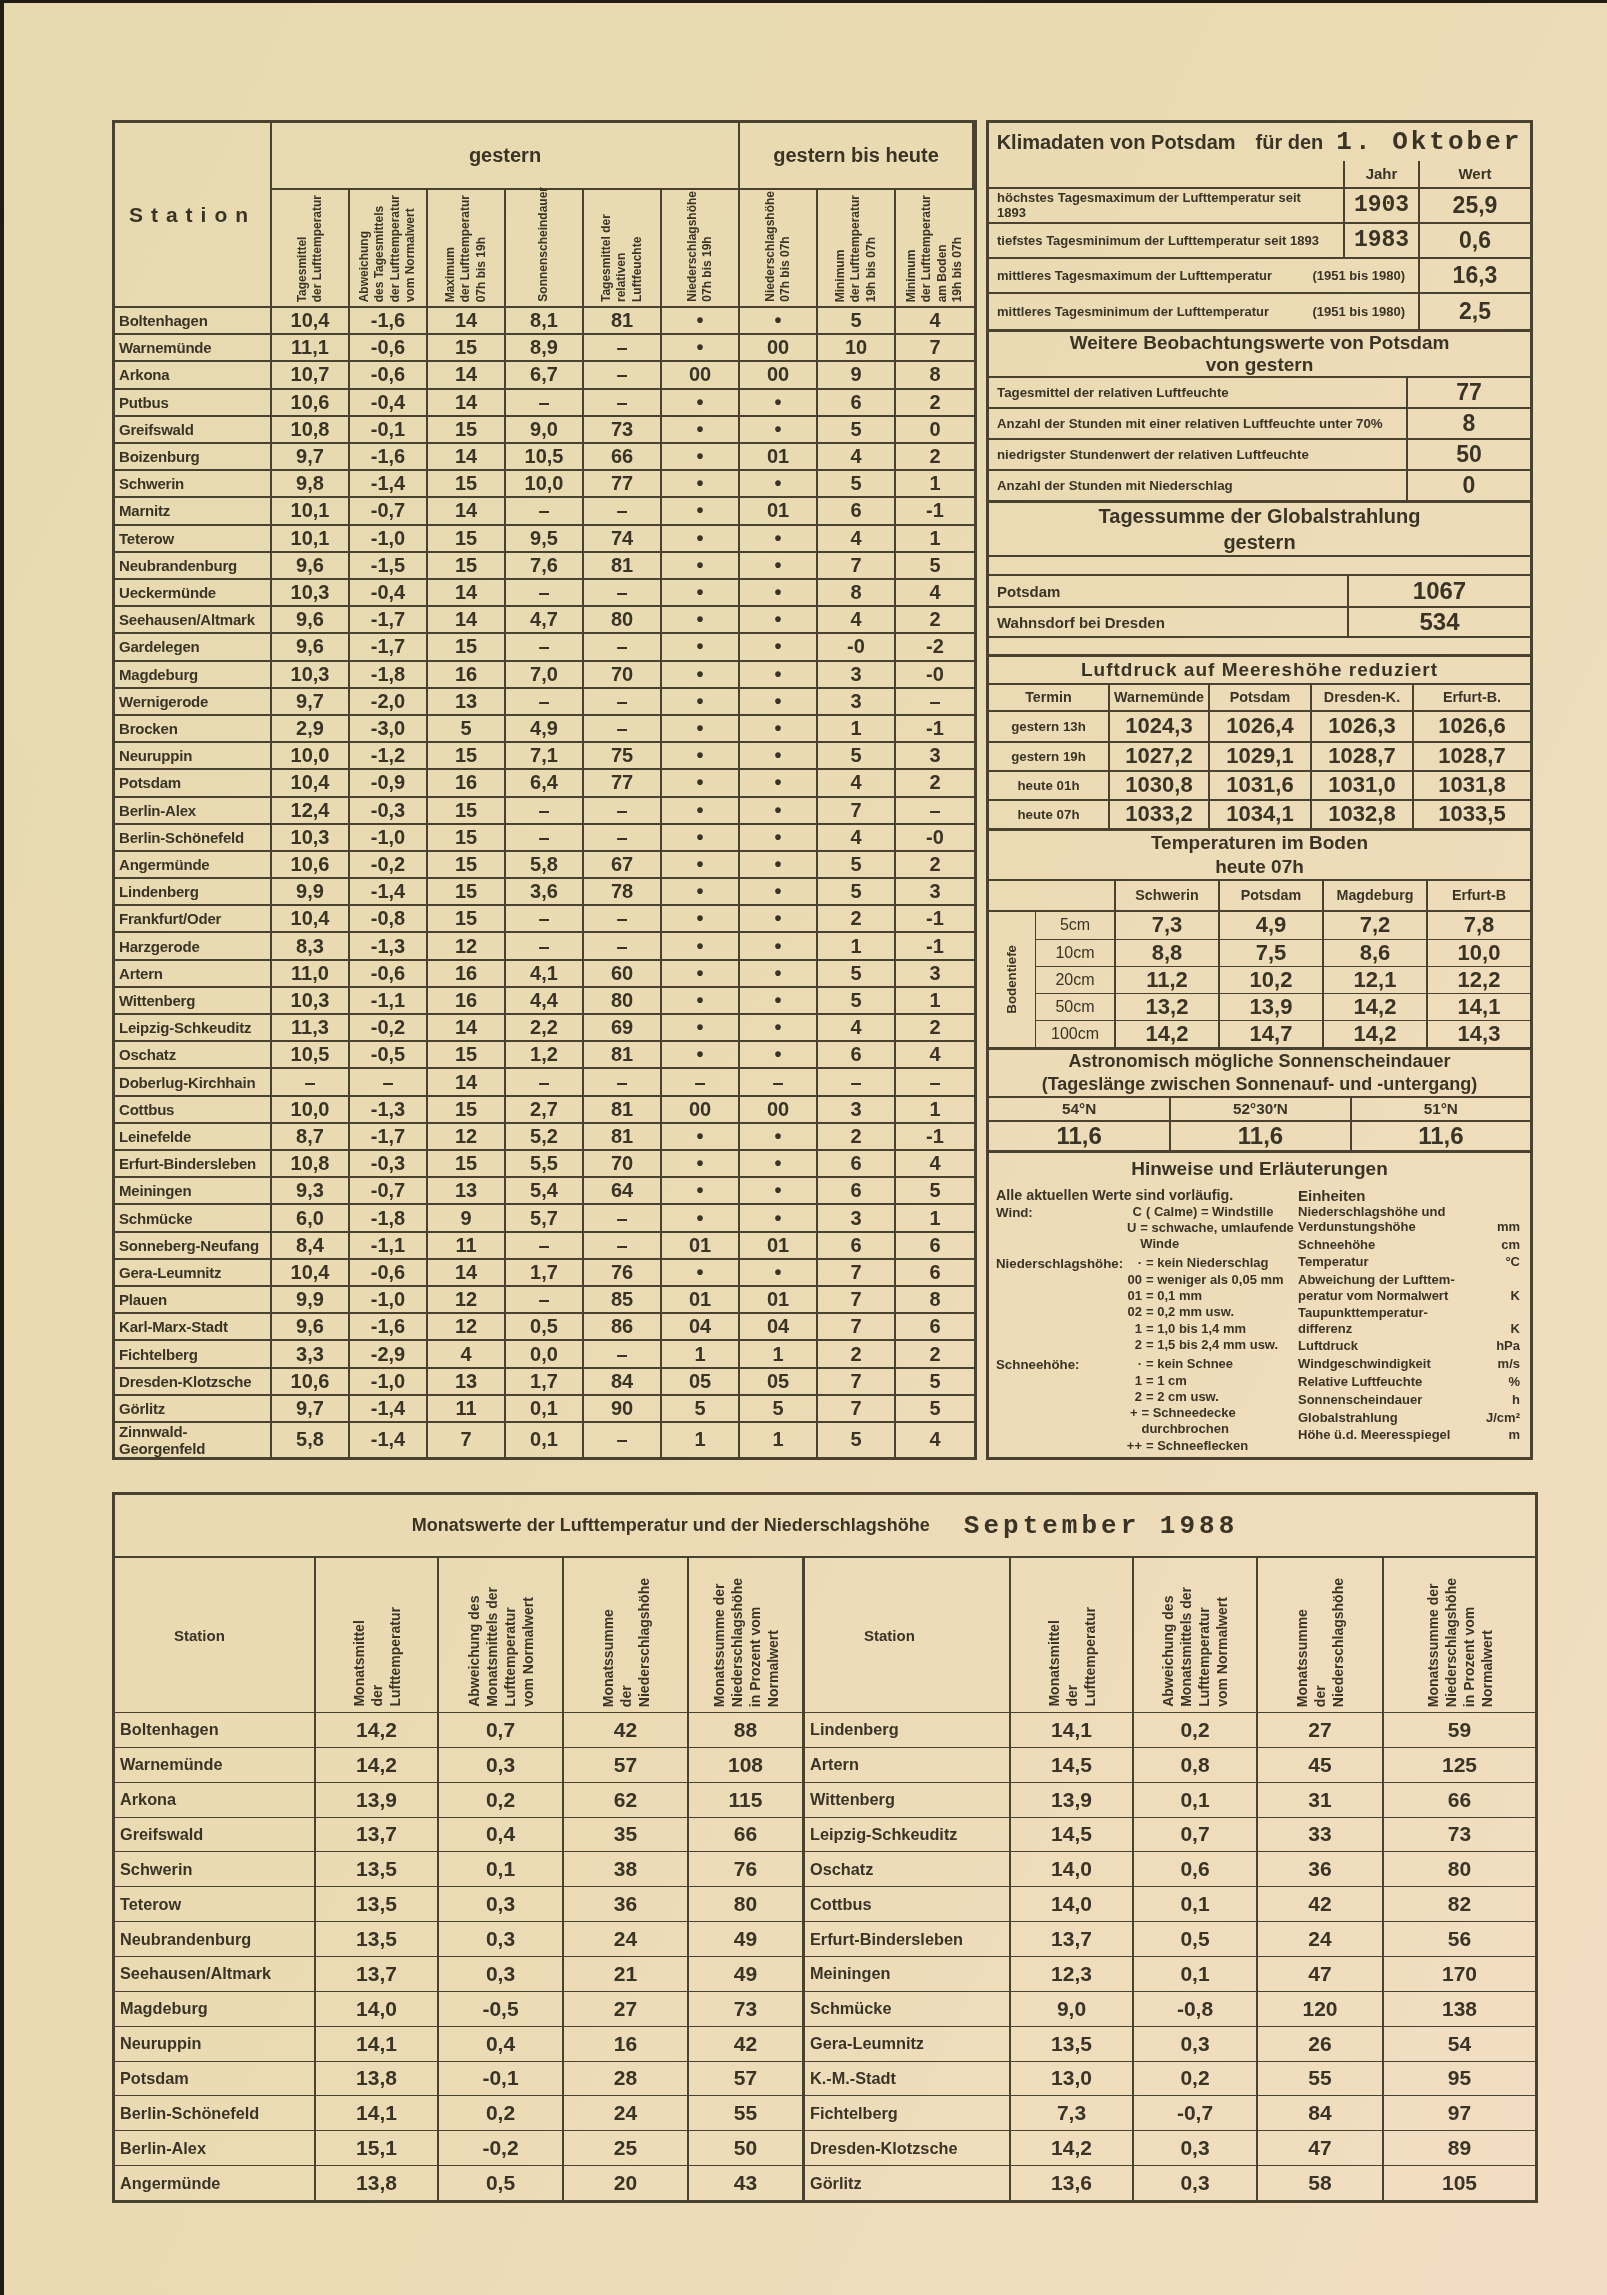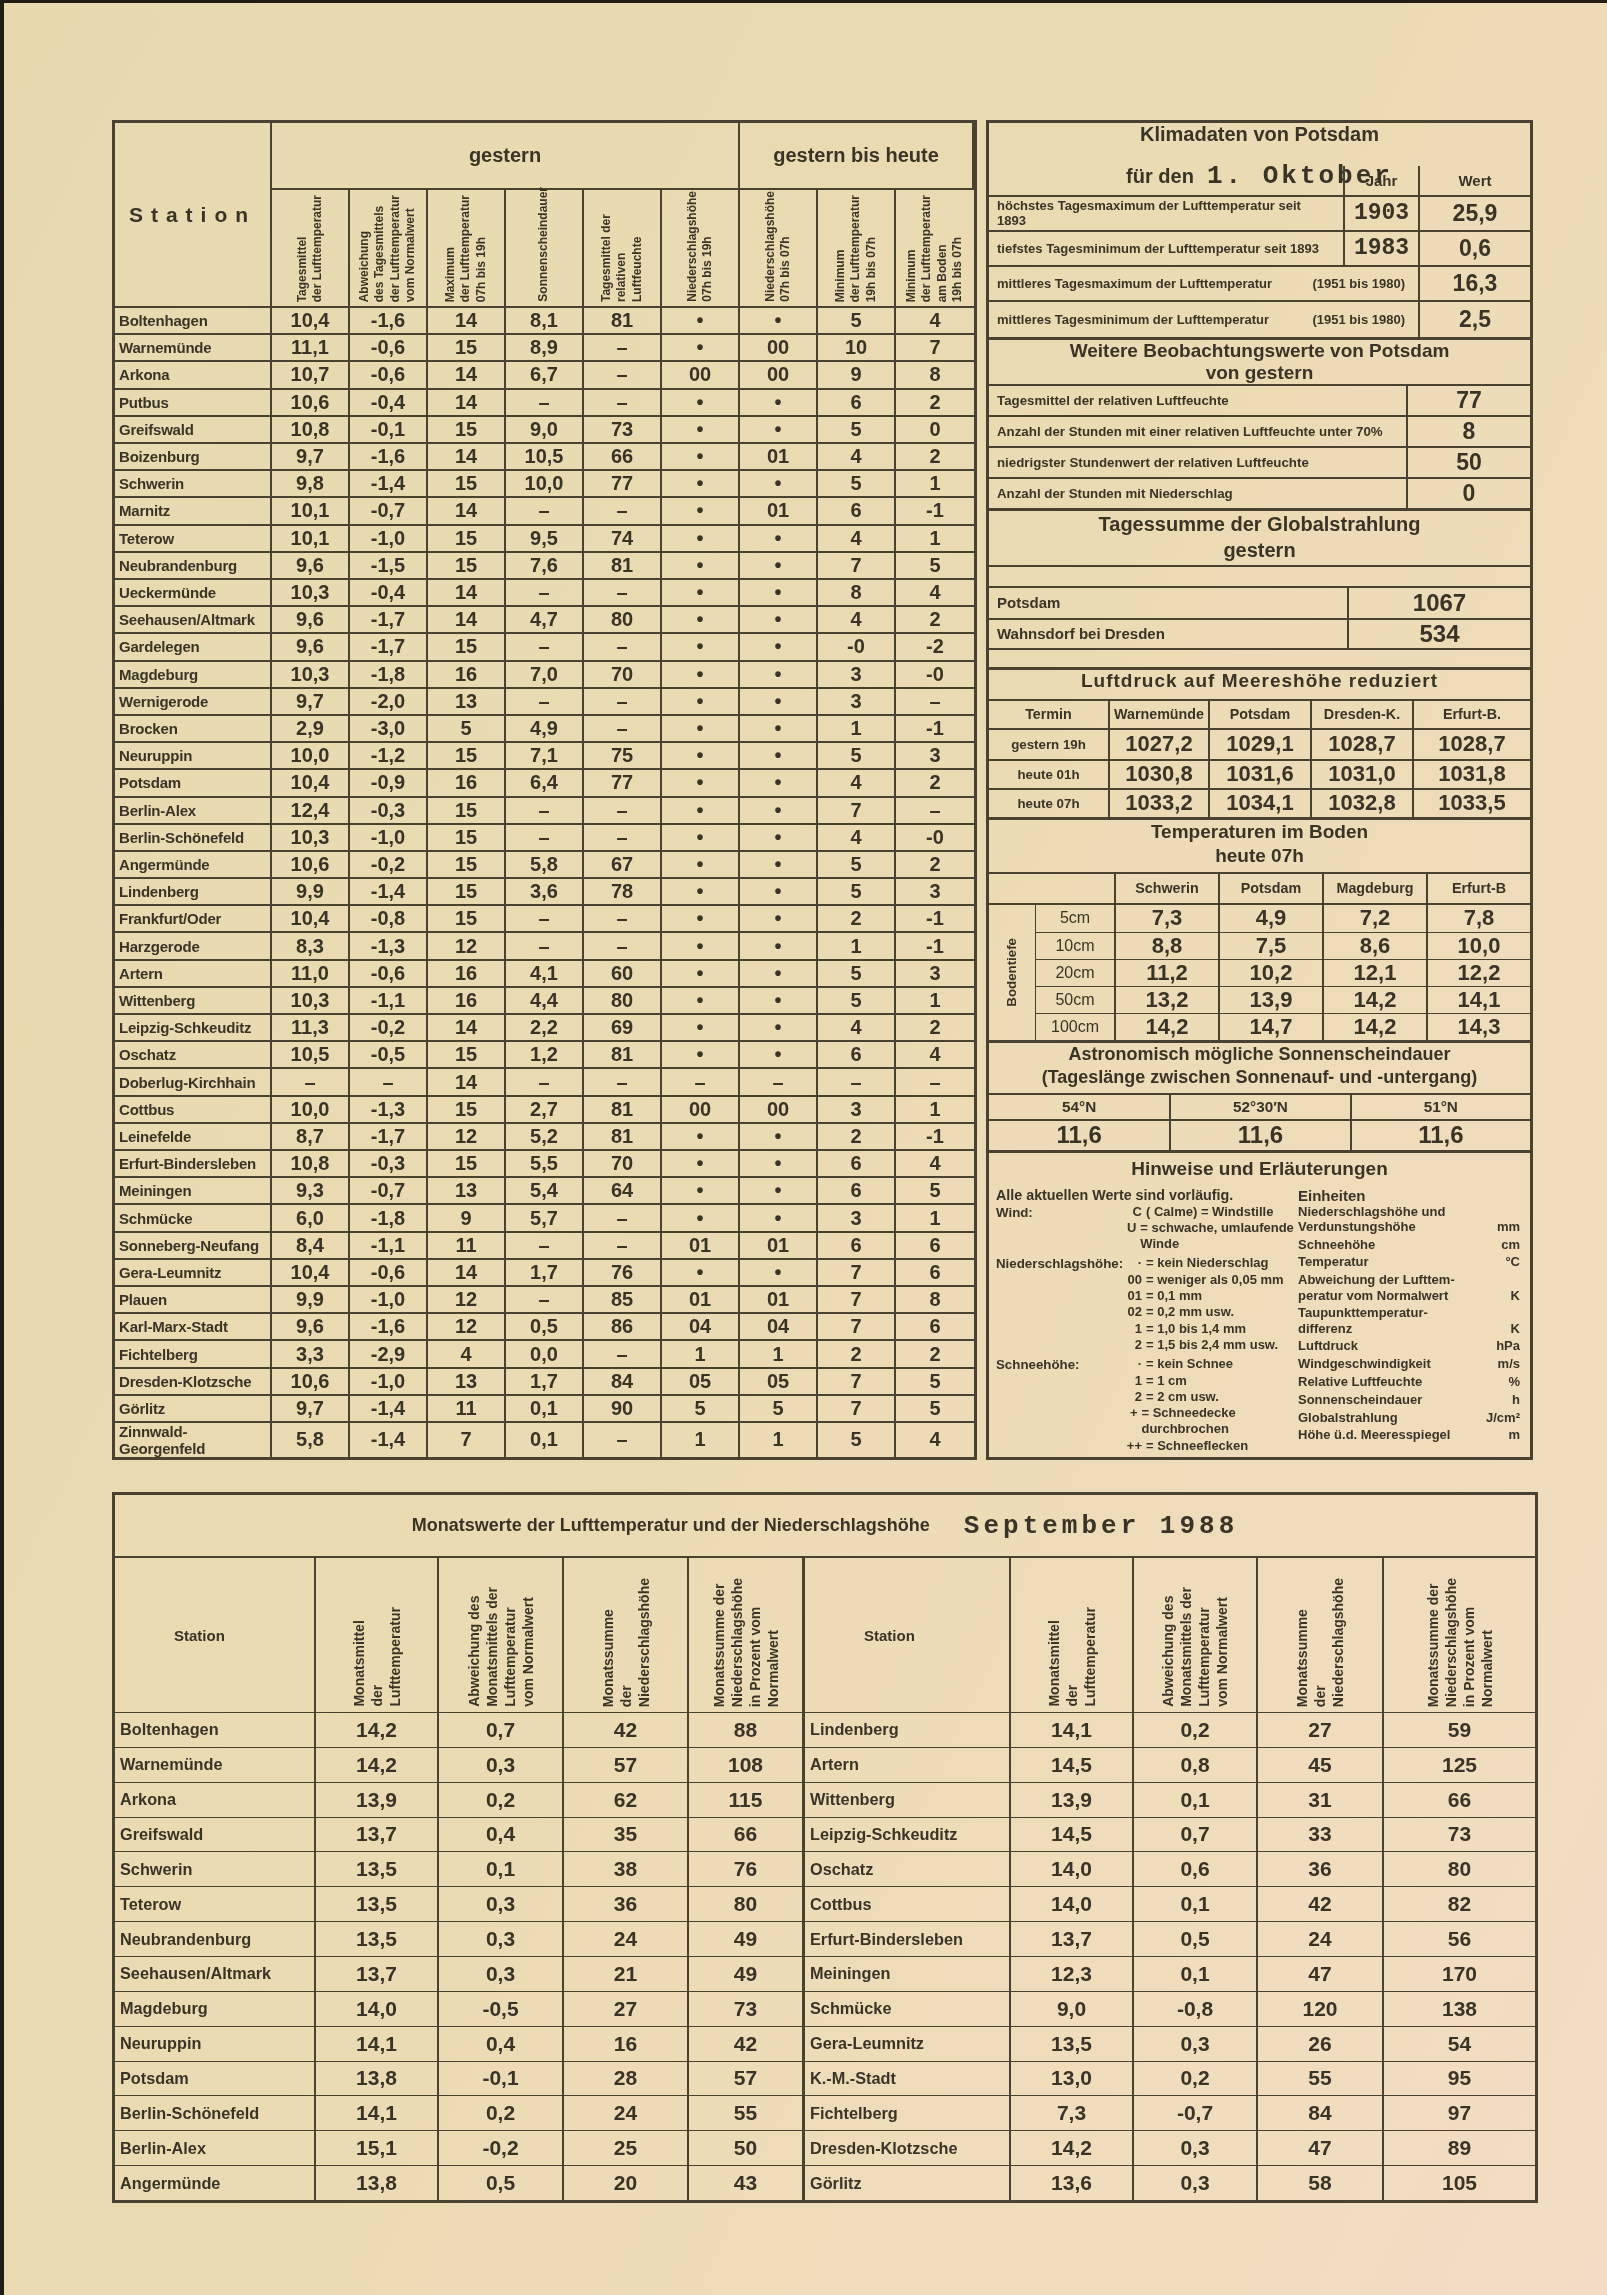--- a/index.html
+++ b/index.html
@@ -35,21 +35,21 @@
   .vtext{writing-mode:vertical-rl;transform:rotate(180deg);white-space:pre-line;
     font-size:12px;font-weight:700;line-height:15.3px;text-align:left;}
   .scell{display:flex;align-items:center;padding-left:4px;font-size:15px;font-weight:700;letter-spacing:-0.2px;}
   .vcell{display:flex;align-items:center;justify-content:center;font-size:20px;font-weight:700;}
 
   
   .rpanel{
     position:absolute;left:986px;top:120px;width:547px;height:1340px;
     border:3.4px solid var(--line);display:flex;flex-direction:column;
   }
-  .sec-t{display:flex;flex-direction:column;align-items:center;
+  .sec-t{display:flex;flex-direction:row;align-items:center;justify-content:center;
     font-weight:700;text-align:center;gap:20px;}
   .hline{border-top:3px solid var(--line);}
   .typed{font-family:"Liberation Mono","DejaVu Sans Mono",monospace;font-weight:700;}
 
   .k-title{height:43px;font-size:20px;line-height:22px;}
   .k-title .t2{display:flex;align-items:baseline;gap:13px;}
   .k-title .typed{font-size:26px;letter-spacing:3px;}
   .krow{display:grid;grid-template-columns:354px 75px 1fr;}
   .k-head{height:32px;border-bottom:2px solid var(--line);}
   .k-head>div{display:flex;align-items:center;justify-content:center;font-size:15px;font-weight:700;}
@@ -713,20 +713,27 @@
       <div>Luftdruck auf Meereshöhe reduziert</div>
     </div>
     <div class="luft-grid5 luft-head" id="luft-head">
         <div>Termin</div>
         <div>Warnemünde</div>
         <div>Potsdam</div>
         <div>Dresden-K.</div>
         <div>Erfurt-B.</div>
       </div>
     <div id="luft-rows">
+        <div class="luft-grid5 lrow">
+          <div class="l-termin">gestern 13h</div>
+          <div class="l-val">1024,3</div>
+          <div class="l-val">1026,4</div>
+          <div class="l-val">1026,3</div>
+          <div class="l-val">1026,6</div>
+        </div>
         <div class="luft-grid5 lrow">
           <div class="l-termin">gestern 19h</div>
           <div class="l-val">1027,2</div>
           <div class="l-val">1029,1</div>
           <div class="l-val">1028,7</div>
           <div class="l-val">1028,7</div>
         </div>
         <div class="luft-grid5 lrow">
           <div class="l-termin">heute 01h</div>
           <div class="l-val">1030,8</div>

